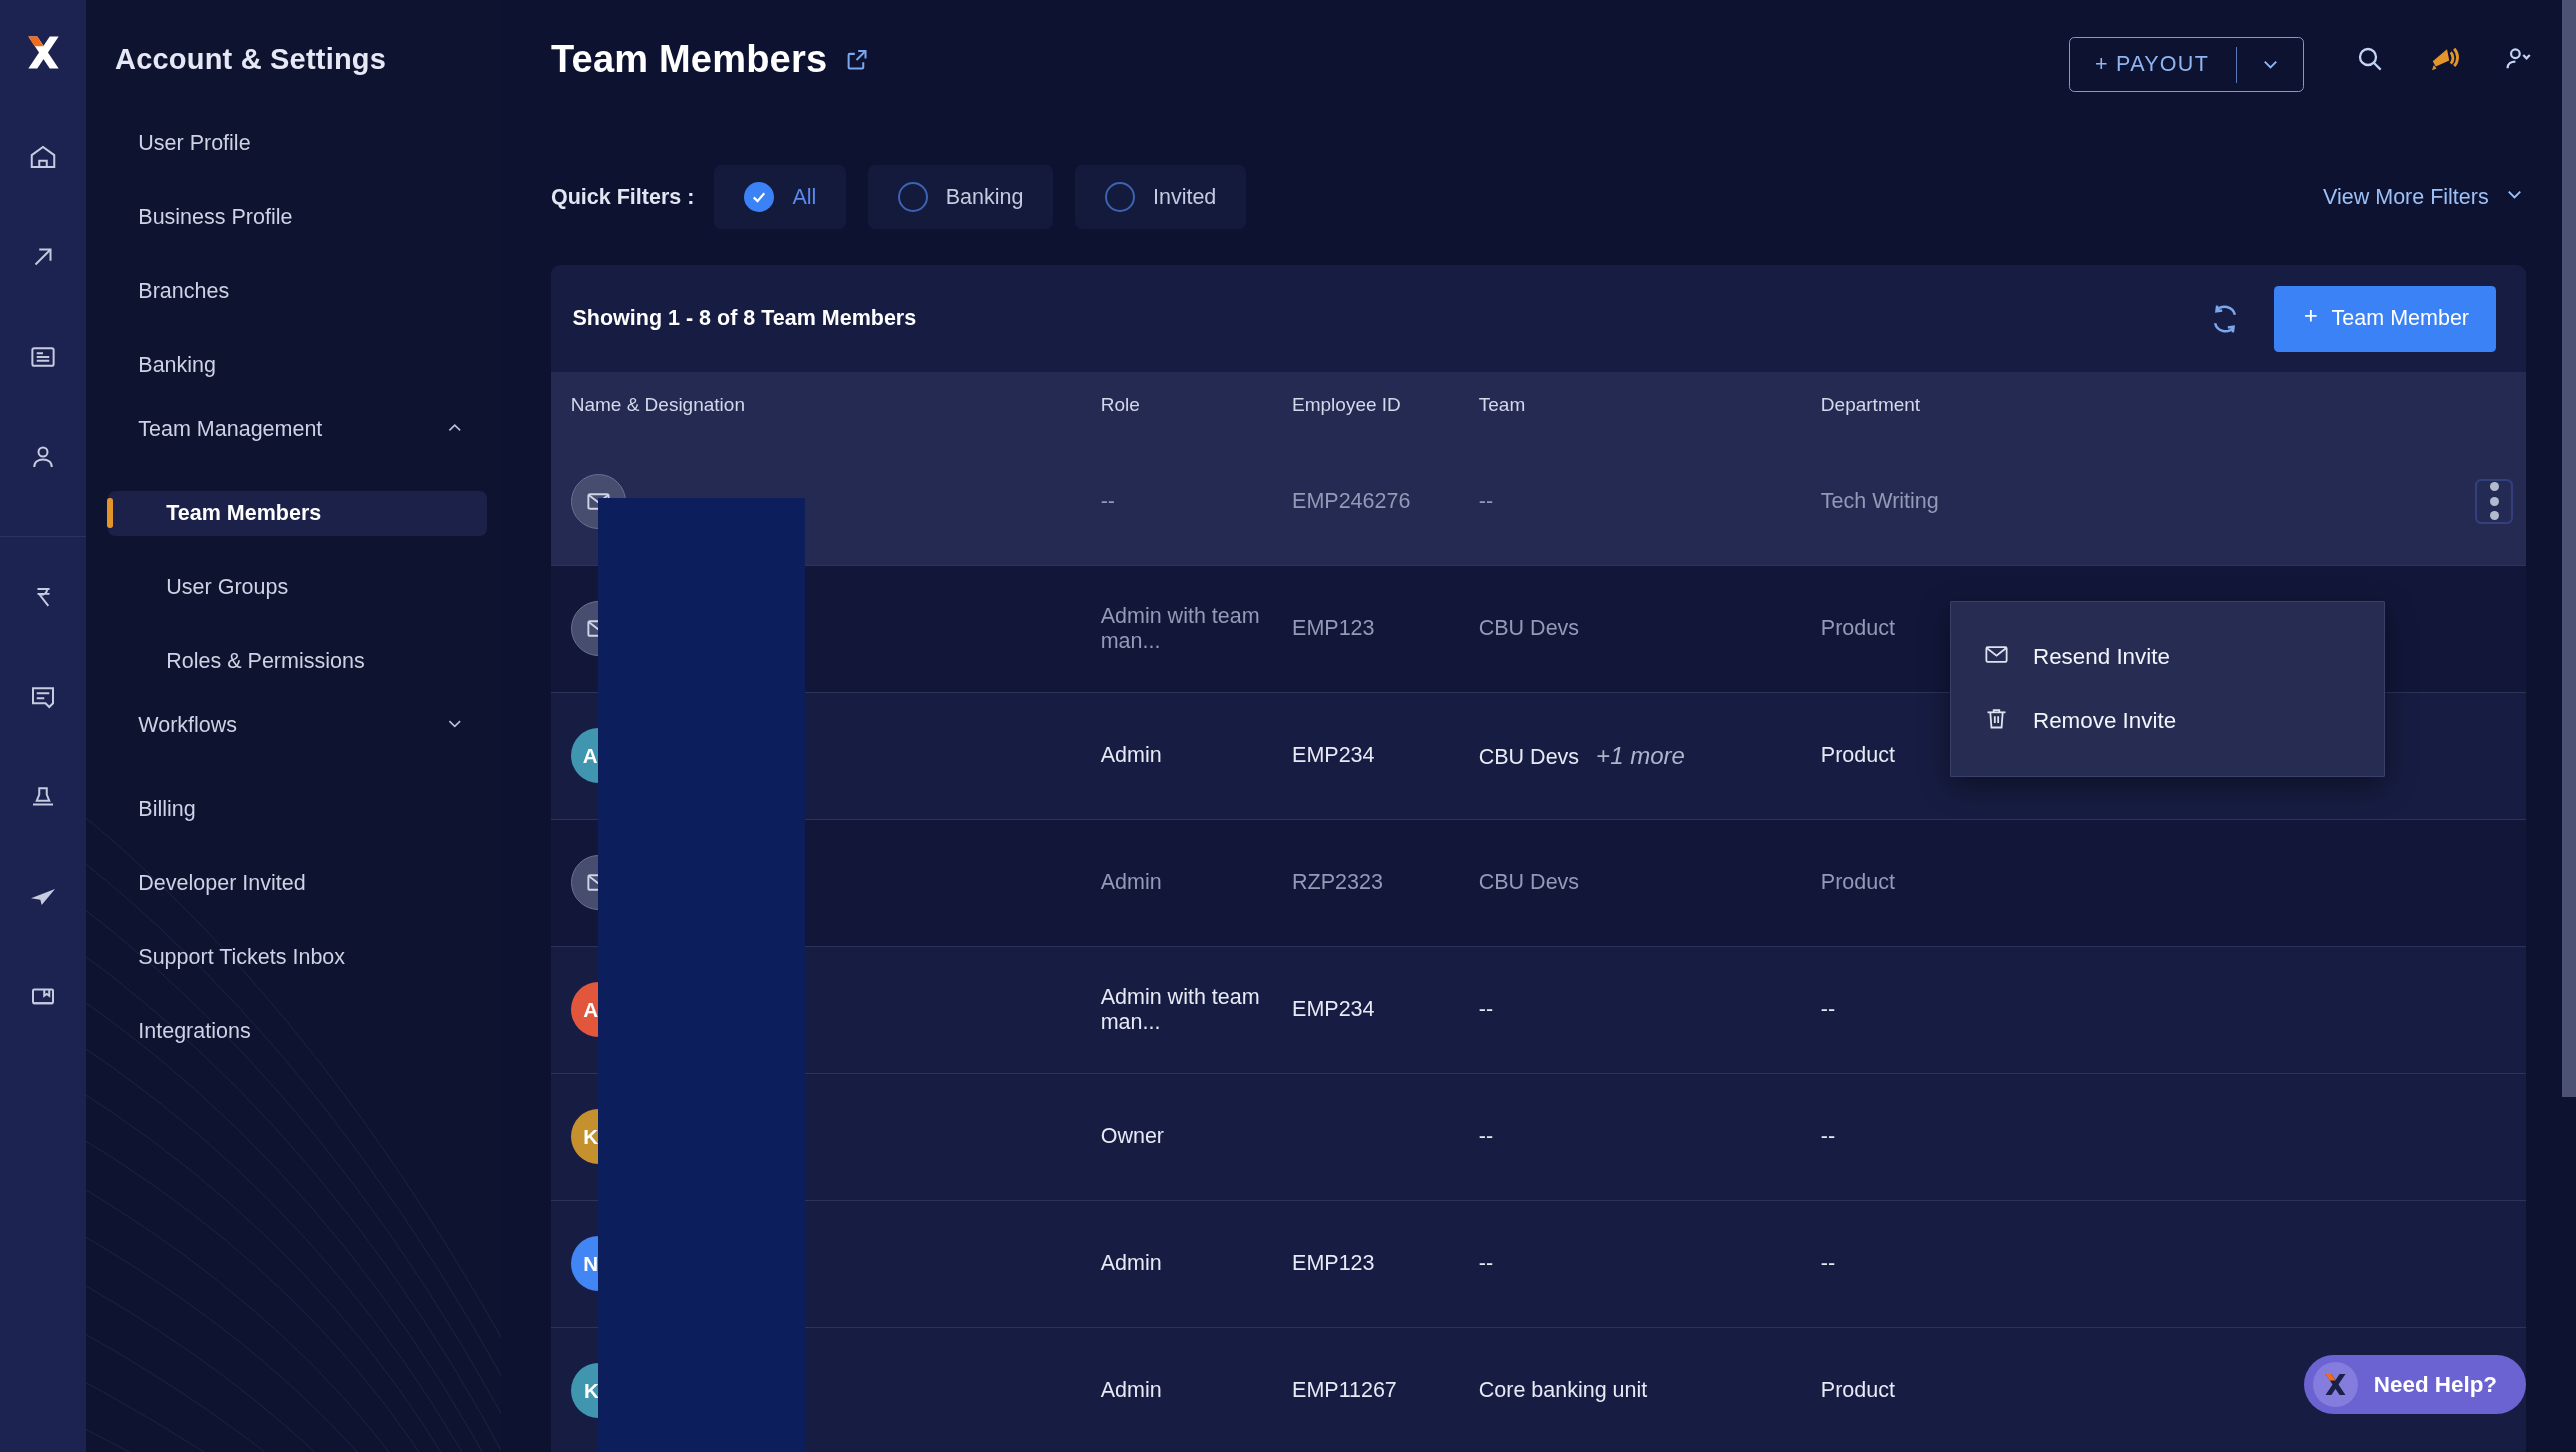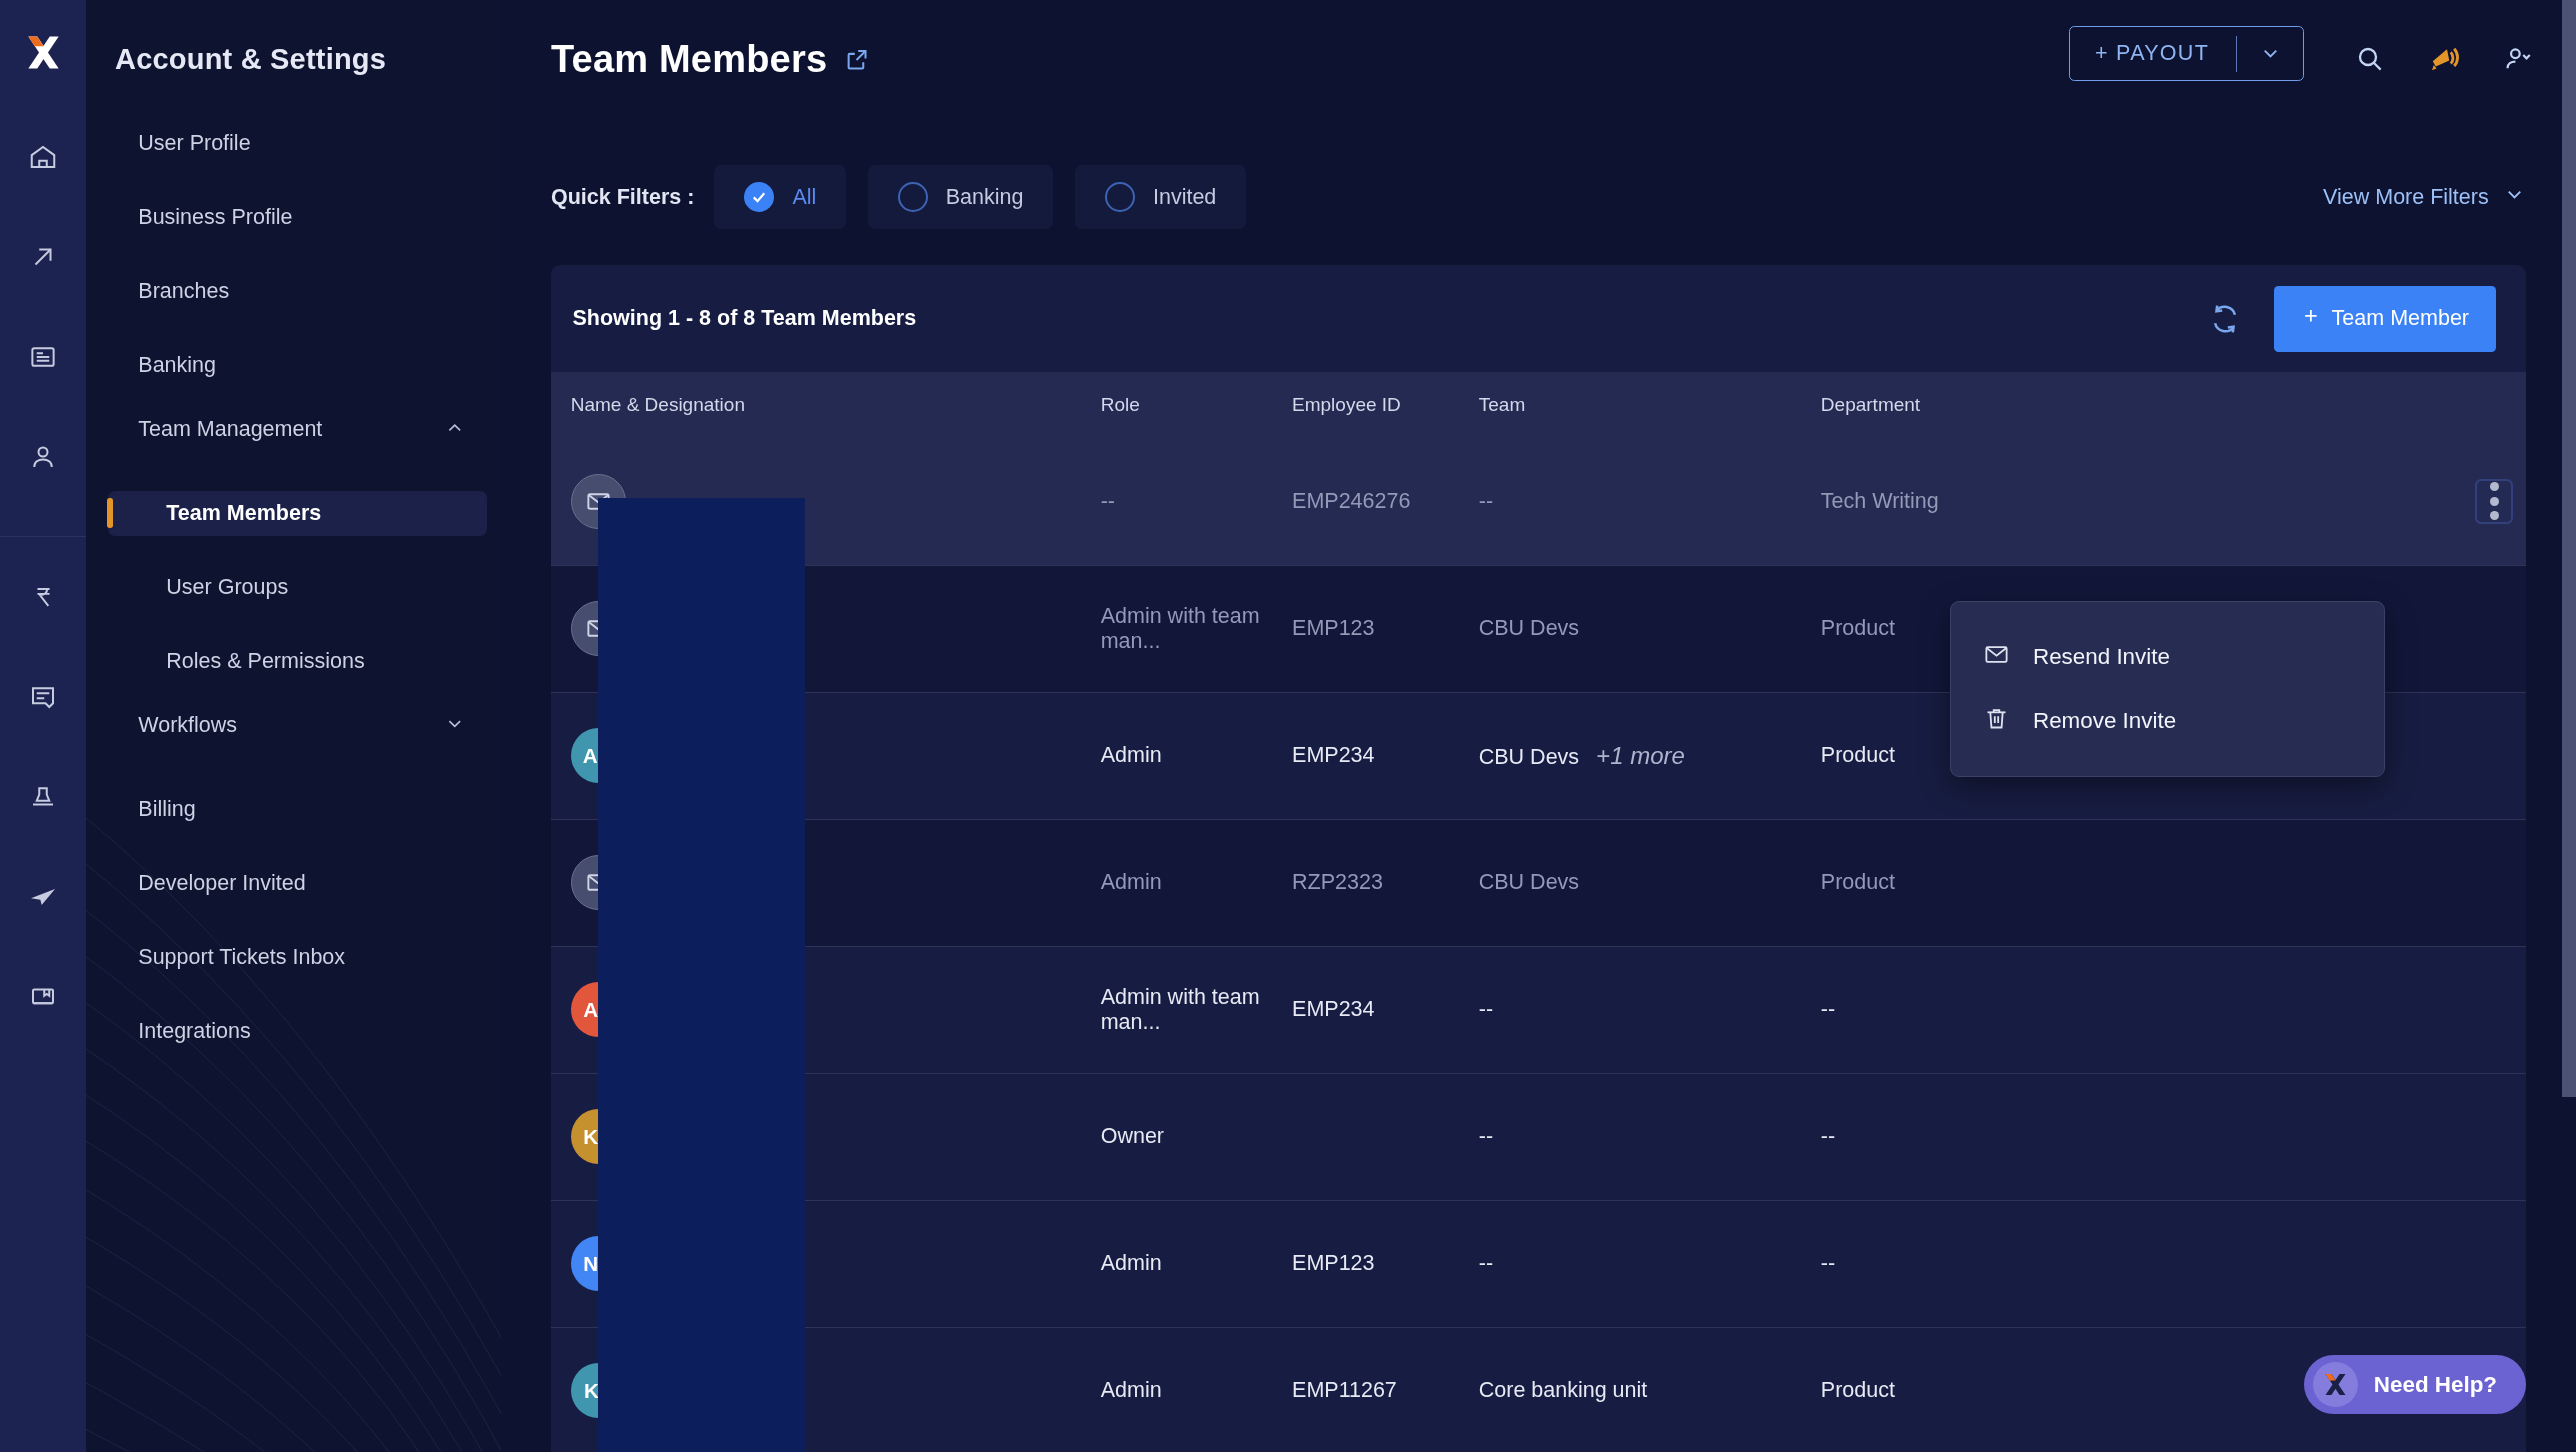--- a/index.html
+++ b/index.html
@@ -58,21 +58,21 @@
   }
   .nav-caret { margin-left: auto; margin-right: 21.5px; color: #b9c0d8; display:flex; }
   .nav-group { display:flex; align-items:flex-start; }
 
   
   .main { flex: 1 1 auto; height: 1453px; background: #0d1230; position: relative; overflow: hidden; }
 
   .topbar { height: 118px; display: flex; align-items: center; padding: 0 25px 0 50px; }
   .page-title { color: #ffffff; font-size: 38px; font-weight: bold; letter-spacing: 0.2px; }
   .ext-link { margin-left: 16px; color: #7aa7ee; display: flex; align-items:center; }
-  .topbar-right { margin-left: auto; display: flex; align-items: flex-start; gap: 8px; padding-left: 48px; }
+  .topbar-right { margin-left: auto; display: flex; align-items: flex-end; gap: 8px; padding-left: 48px; }
 
   .payout-btn {
     display: flex; align-items: center; height: 55px;
     border: 1.3px solid #6f9dea; border-radius: 5.4px;
     color: #8fb5f2; margin-right: 25px;
   }
   .payout-label { padding: 0 27px 0 25px; font-size: 21.5px; letter-spacing: 1.3px; font-weight: 500; }
   .payout-div { width: 0.9px; height: 36px; background: #5b79b8; }
   .payout-caret { padding: 0 21.5px; display: flex; align-items: center; }
 
@@ -142,21 +142,21 @@
     width: 38px; height: 45px; border-radius: 6.3px;
     border: 2.7px solid #33407c; background: #232a54;
     display: flex; flex-direction: column; align-items: center; justify-content: center;
     gap: 5.4px; margin-left: auto; margin-right: 3.6px;
   }
   .kebab i { width: 9px; height: 9px; border-radius: 50%; background: #b4bace; display:block; }
 
   
   .dropdown {
     position: absolute; left: 1950px; top: 601px; width: 435px;
-    background: #272d52; border: 0.9px solid #3a4169; border-radius: 9px;
+    background: #272d52; border: 0.9px solid #3a4169; border-radius: 1px;
     padding: 23px 0 23px 0; z-index: 40;
     box-shadow: 0 9px 30px rgba(0,0,0,.45);
   }
   .dd-item {
     display: flex; align-items: center; gap: 23px;
     height: 64px; padding: 0 32px; color: #f2f4fb; font-size: 22.4px; white-space: nowrap;
   }
 
   
   .sel-overlay {

